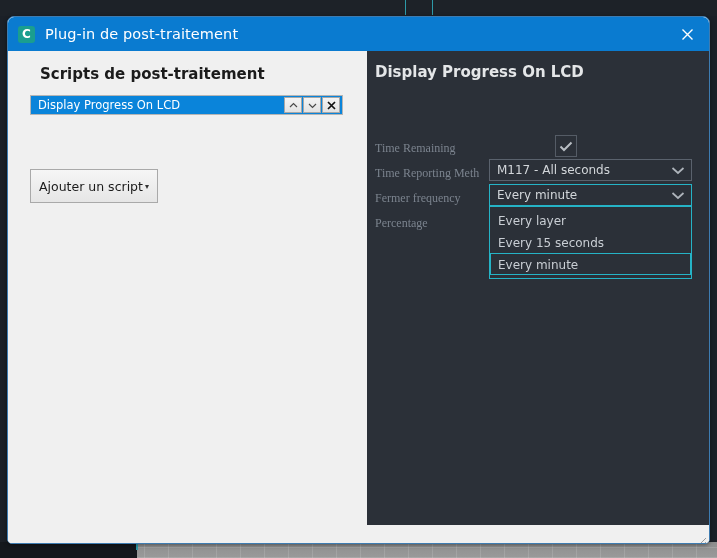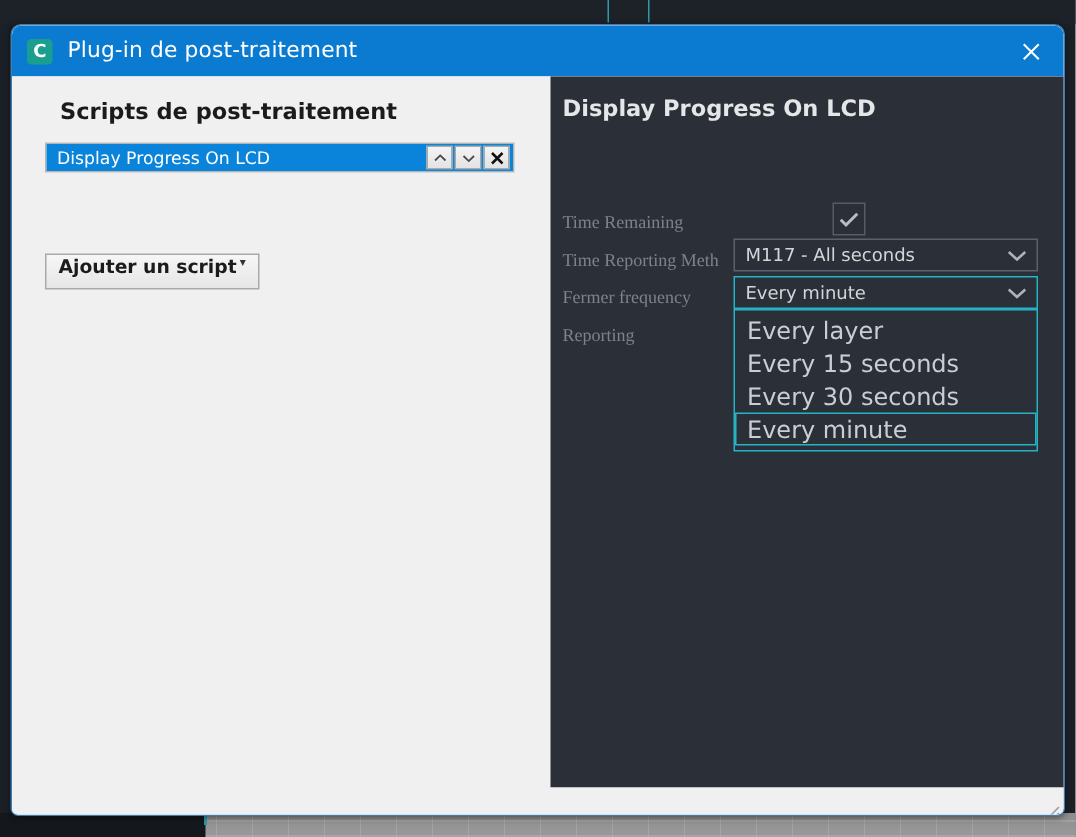--- a/index.html
+++ b/index.html
@@ -174,30 +174,30 @@
     color: #333;
     cursor: pointer;
     flex: 0 0 auto;
   }
   .row-btn.last { margin-right: 2px; }
   .row-btn svg { display: block; }
 
   #add-script-btn {
     position: absolute;
     left: 22px; top: 118px;
-    height: 24px;
+    height: 34px;
     padding: 0 8px;
     background: linear-gradient(180deg, #f6f6f6 0%, #e6e6e6 100%);
     border: 1px solid #a9a9a9;
     box-sizing: border-box;
     display: flex;
+    align-items: center;
     font-size: 12.5px;
     color: #1b1b1b;
     cursor: pointer;
-    font-weight: bold;
   }
   #add-script-caret {
     margin-left: 2px;
     font-size: 8px;
     color: #333;
   }
 
   
   #right-panel {
     position: absolute;
@@ -283,21 +283,21 @@
     top: 155px;
     width: 203px;
     background: #2b3038;
     border: 1px solid #25b3c6;
     box-sizing: border-box;
     padding: 2px 0 3px 0;
   }
   .dropdown-item {
     height: 22px;
     line-height: 22px;
-    font-size: 16px;
+    font-size: 12px;
     color: #c9ced4;
     padding-left: 7px;
     box-sizing: border-box;
     border: 1px solid transparent;
     cursor: pointer;
   }
   .dropdown-item.selected {
     border: 1px solid #25b3c6;
   }
 
@@ -399,21 +399,21 @@
       <div class="setting-row" style="top:85px">
         <div class="setting-label">Time Remaining</div>
       </div>
       <div class="setting-row" style="top:110px">
         <div class="setting-label">Time Reporting Meth</div>
       </div>
       <div class="setting-row" style="top:135px">
         <div class="setting-label">Fermer frequency</div>
       </div>
       <div class="setting-row" style="top:160px">
-        <div class="setting-label">Reporting</div>
+        <div class="setting-label">Percentage</div>
       </div>
     </div>
 
     <div id="checkbox-time-remaining">
       <svg width="14" height="11" viewBox="0 0 14 11" aria-hidden="true">
         <path d="M1.5 5.5 L5 9 L12.5 1.5" stroke="#b9bec4" stroke-width="2" fill="none"></path>
       </svg>
     </div>
 
     <div class="combo" id="combo-time-reporting">
@@ -430,21 +430,20 @@
       <div class="combo-arrow">
         <svg width="14" height="9" viewBox="0 0 14 9" aria-hidden="true">
           <path d="M1.5 2 L7 7 L12.5 2" stroke="#aeb4bb" stroke-width="1.7" fill="none"></path>
         </svg>
       </div>
     </div>
 
     <div id="dropdown-popup">
       <div class="dropdown-item">Every layer</div>
       <div class="dropdown-item">Every 15 seconds</div>
-      <div class="dropdown-item">Every 30 seconds</div>
       <div class="dropdown-item selected">Every minute</div>
     </div>
 
     <div id="footer">
       <div id="close-button">Fermer</div>
     </div>
 
     <div id="resize-grip">
       <svg width="12" height="12" viewBox="0 0 12 12" aria-hidden="true">
         <path d="M11 3 L3 11 M11 7 L7 11 M11 11 L10.5 11.5" stroke="#9a9a9a" stroke-width="1" fill="none"></path>

